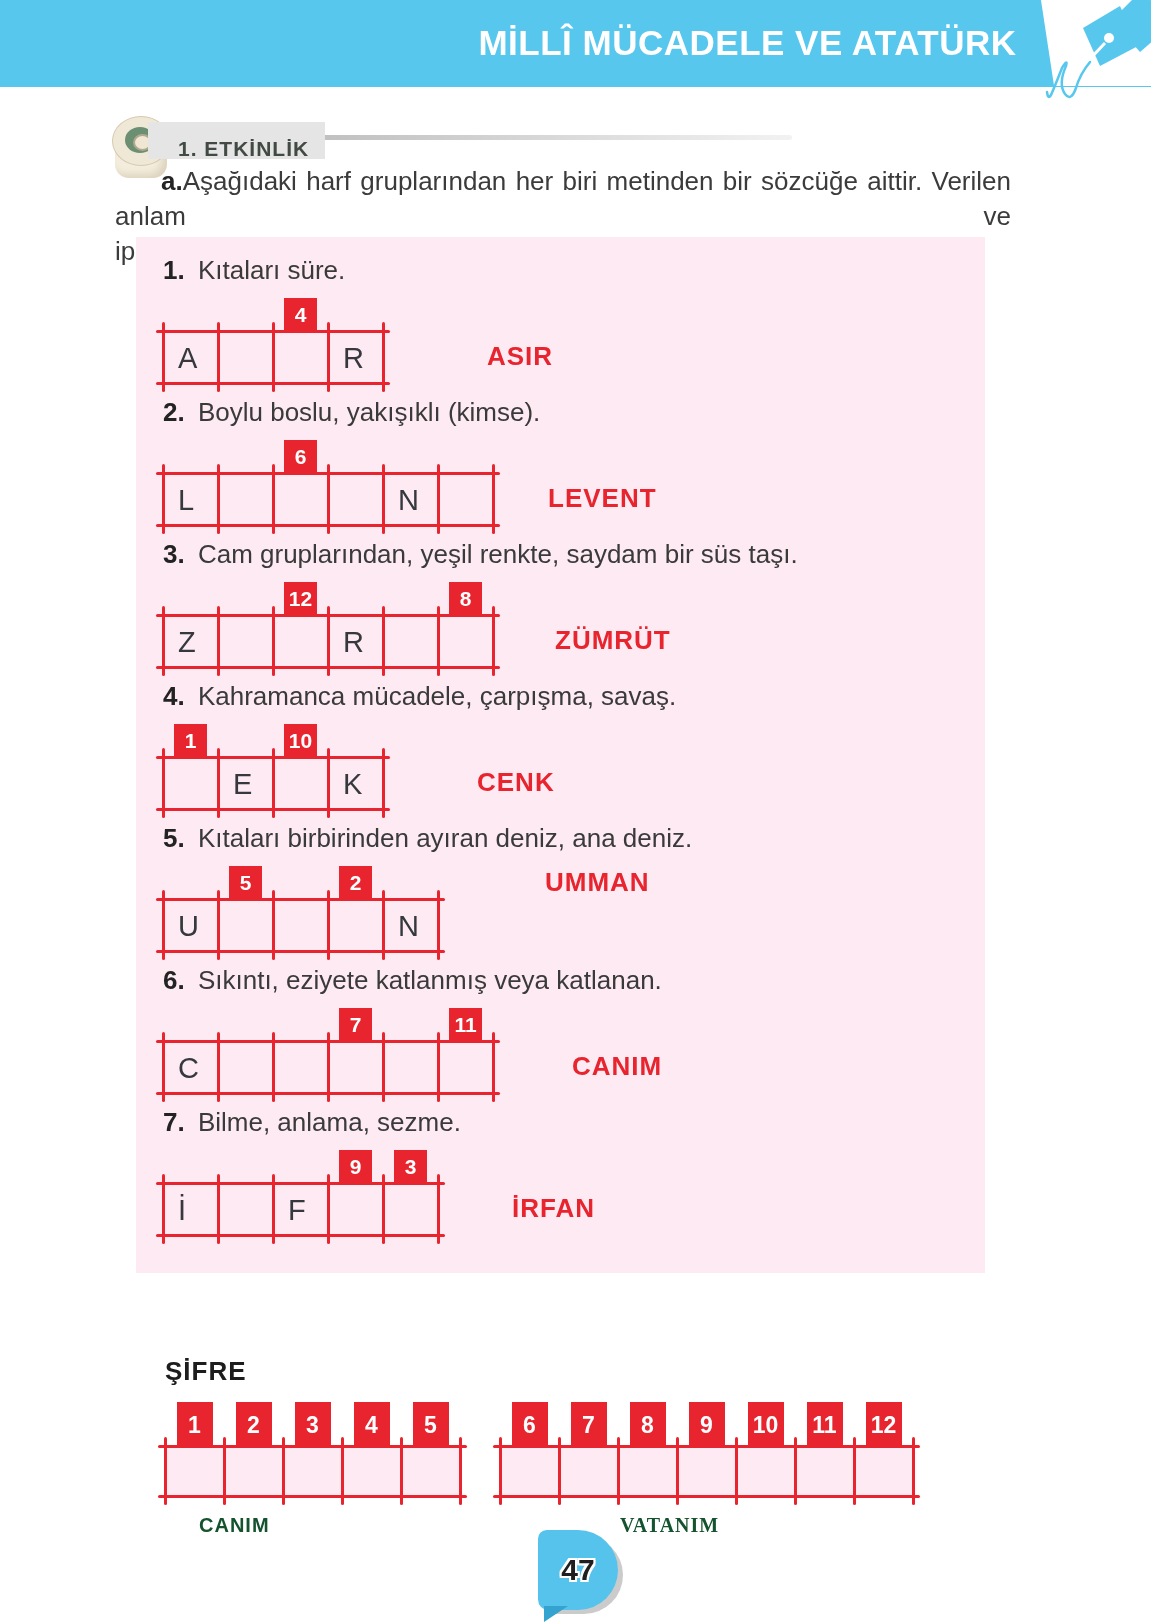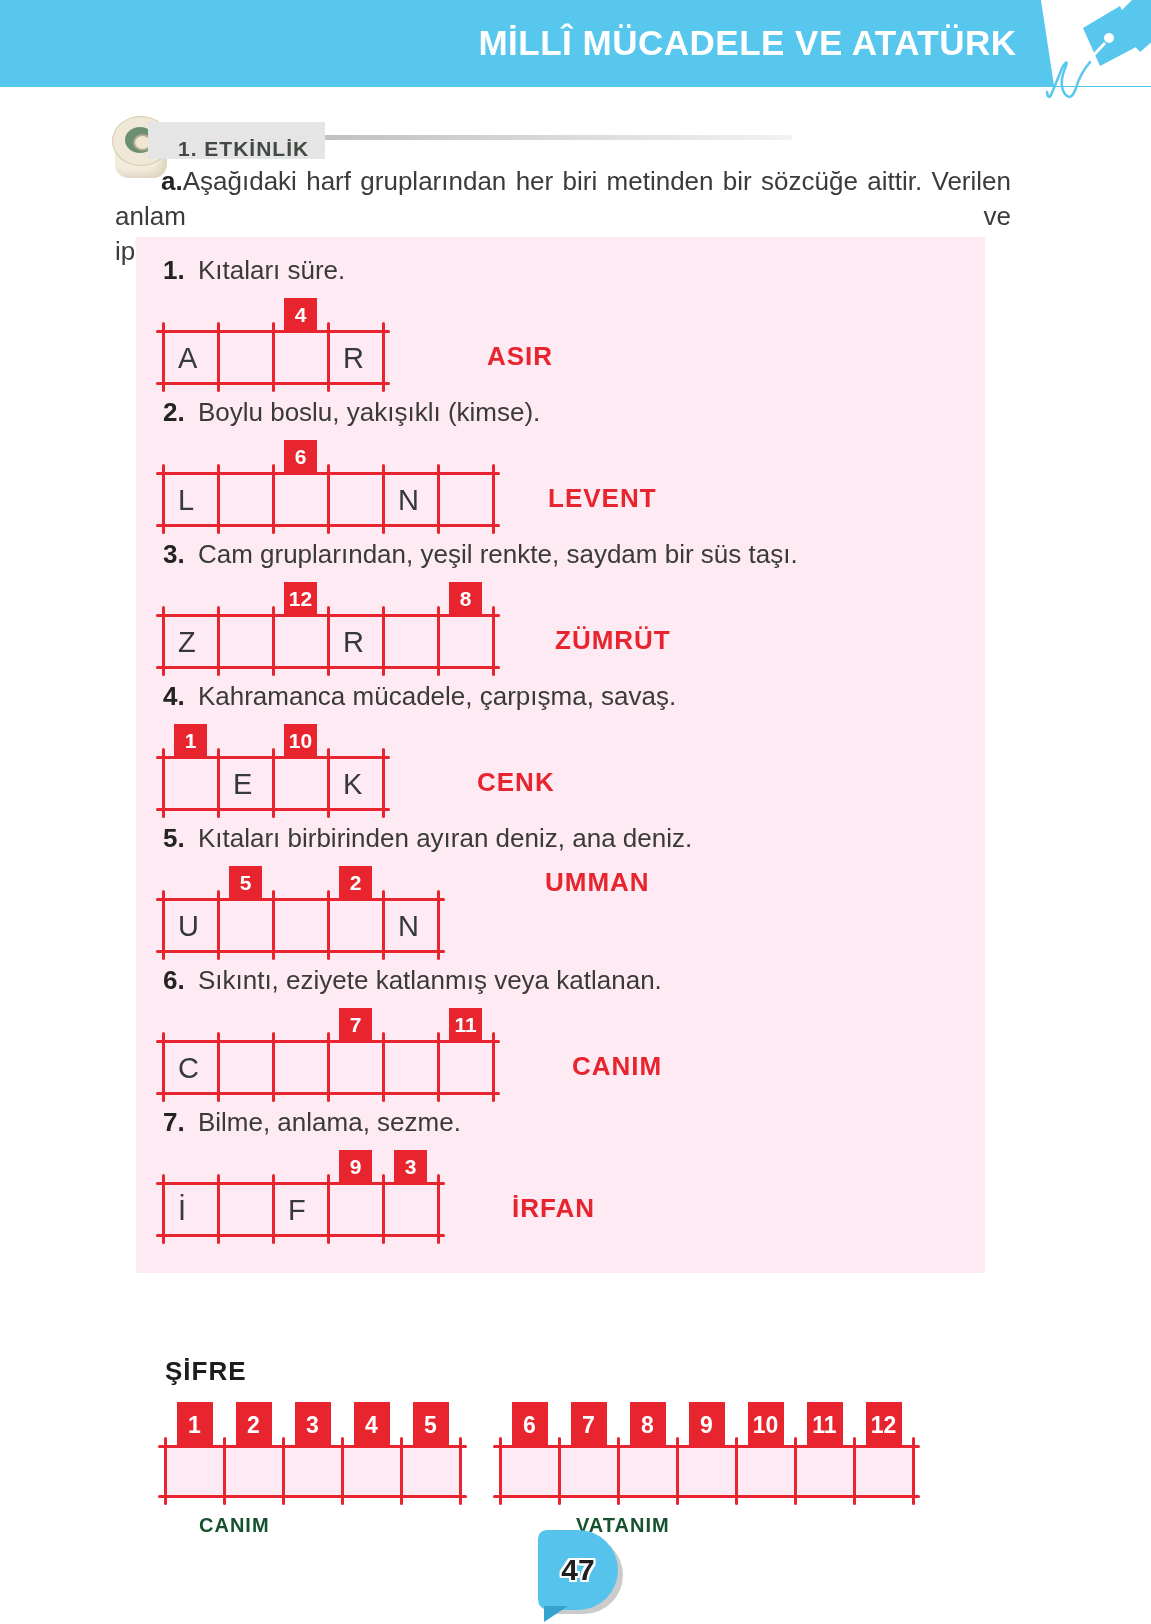--- a/index.html
+++ b/index.html
@@ -66,21 +66,21 @@
   
   .cipher-heading { position:absolute; left:165px; top:1356px; font-size:26px; font-weight:bold;
     color:#1d1d1d; letter-spacing:1px; }
   .cipher-row { position:absolute; left:165px; top:1400px; display:flex; gap:40px; }
   .cgroup { position:relative; }
   .cgrid { position:relative; height:50px; margin-top:46px; }
   .cgrid .cell { height:50px; }
   .cgrid .tag { width:36px; height:44px; top:-44px; font-size:23px; line-height:46px; }
   .cipher-label { margin-top:18px; font-size:20px; font-weight:bold; color:#14532d; letter-spacing:1px; }
   .cgroup:nth-child(1) .cipher-label { margin-left:34px; }
-  .cgroup:nth-child(2) .cipher-label { margin-left:76px; }
+  .cgroup:nth-child(2) .cipher-label { margin-left:120px;font-family:Liberation Serif, serif; }
 
   
   .badge { position:absolute; left:536px; top:1528px; width:92px; height:92px; }
   .badge-shadow { position:absolute; left:9px; top:8px; width:78px; height:78px;
     background:#cbcbcb; border-radius:10px 44px 44px 10px; }
   .badge-main { position:absolute; left:2px; top:2px; width:80px; height:80px; background:#55c3eb;
     border-radius:10px 46px 46px 12px; text-align:center; line-height:80px;
     font-size:30px; font-weight:bold; color:#1f1f1f;
     text-shadow:-2px -2px 0 #fff, 2px -2px 0 #fff, -2px 2px 0 #fff, 2px 2px 0 #fff,
                 0 -2px 0 #fff, 0 2px 0 #fff, -2px 0 0 #fff, 2px 0 0 #fff; }

